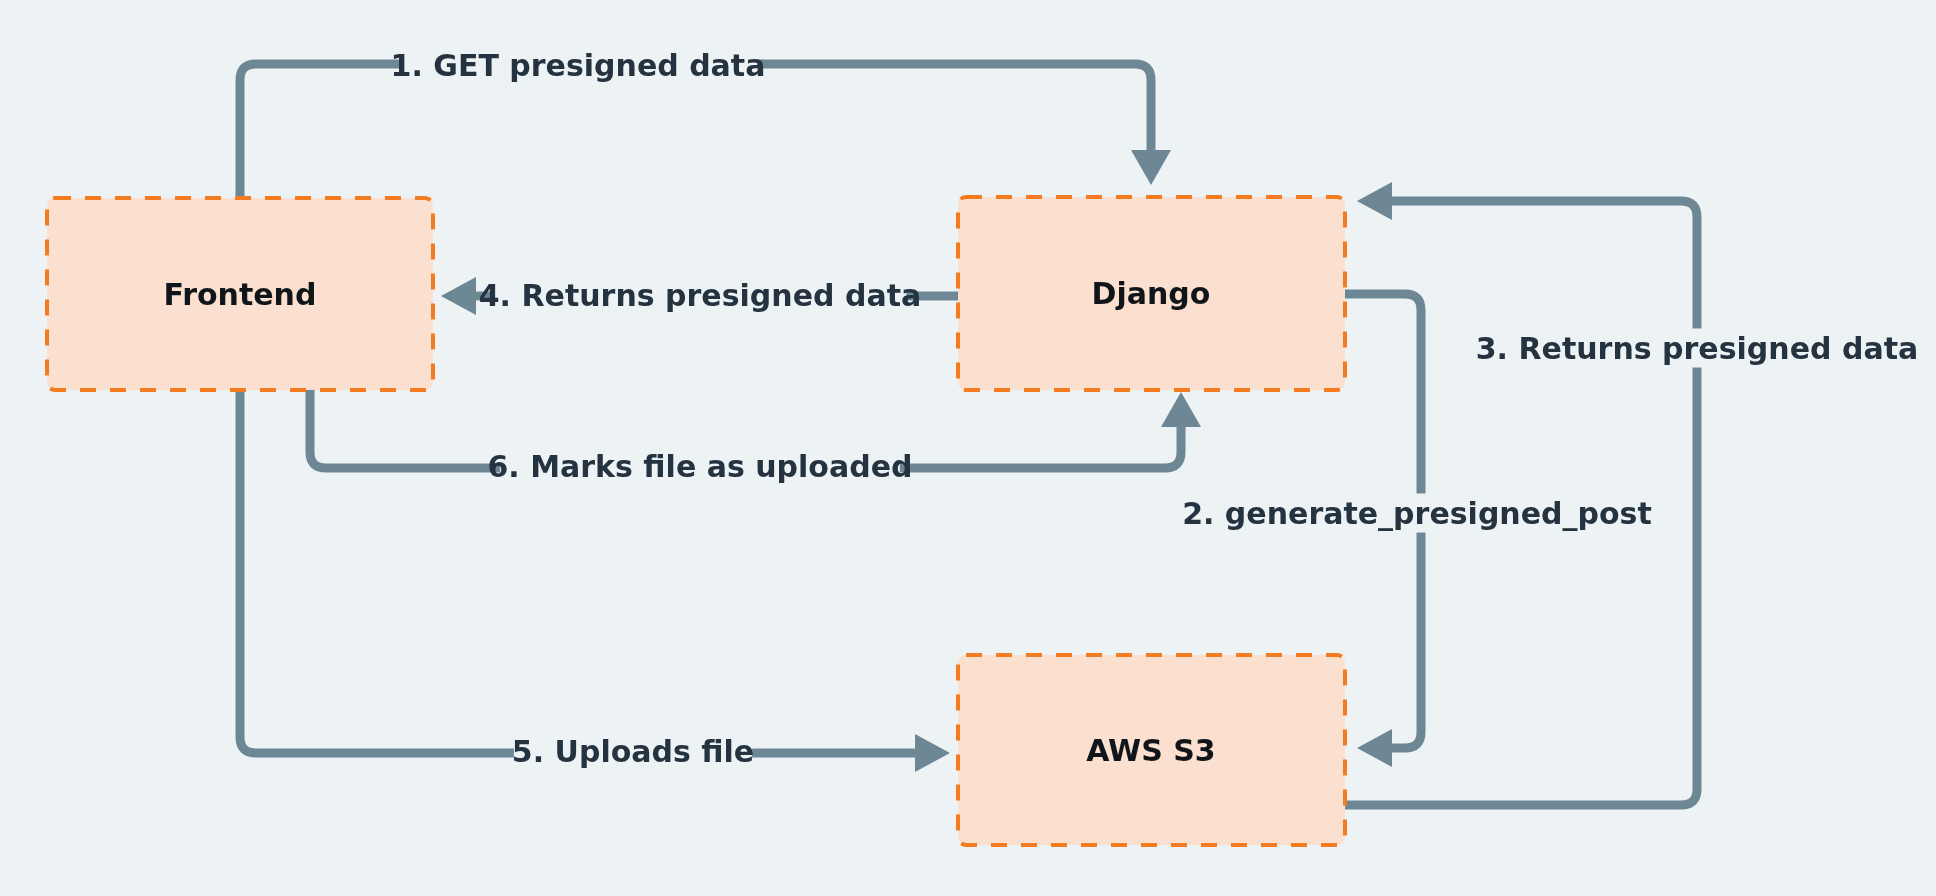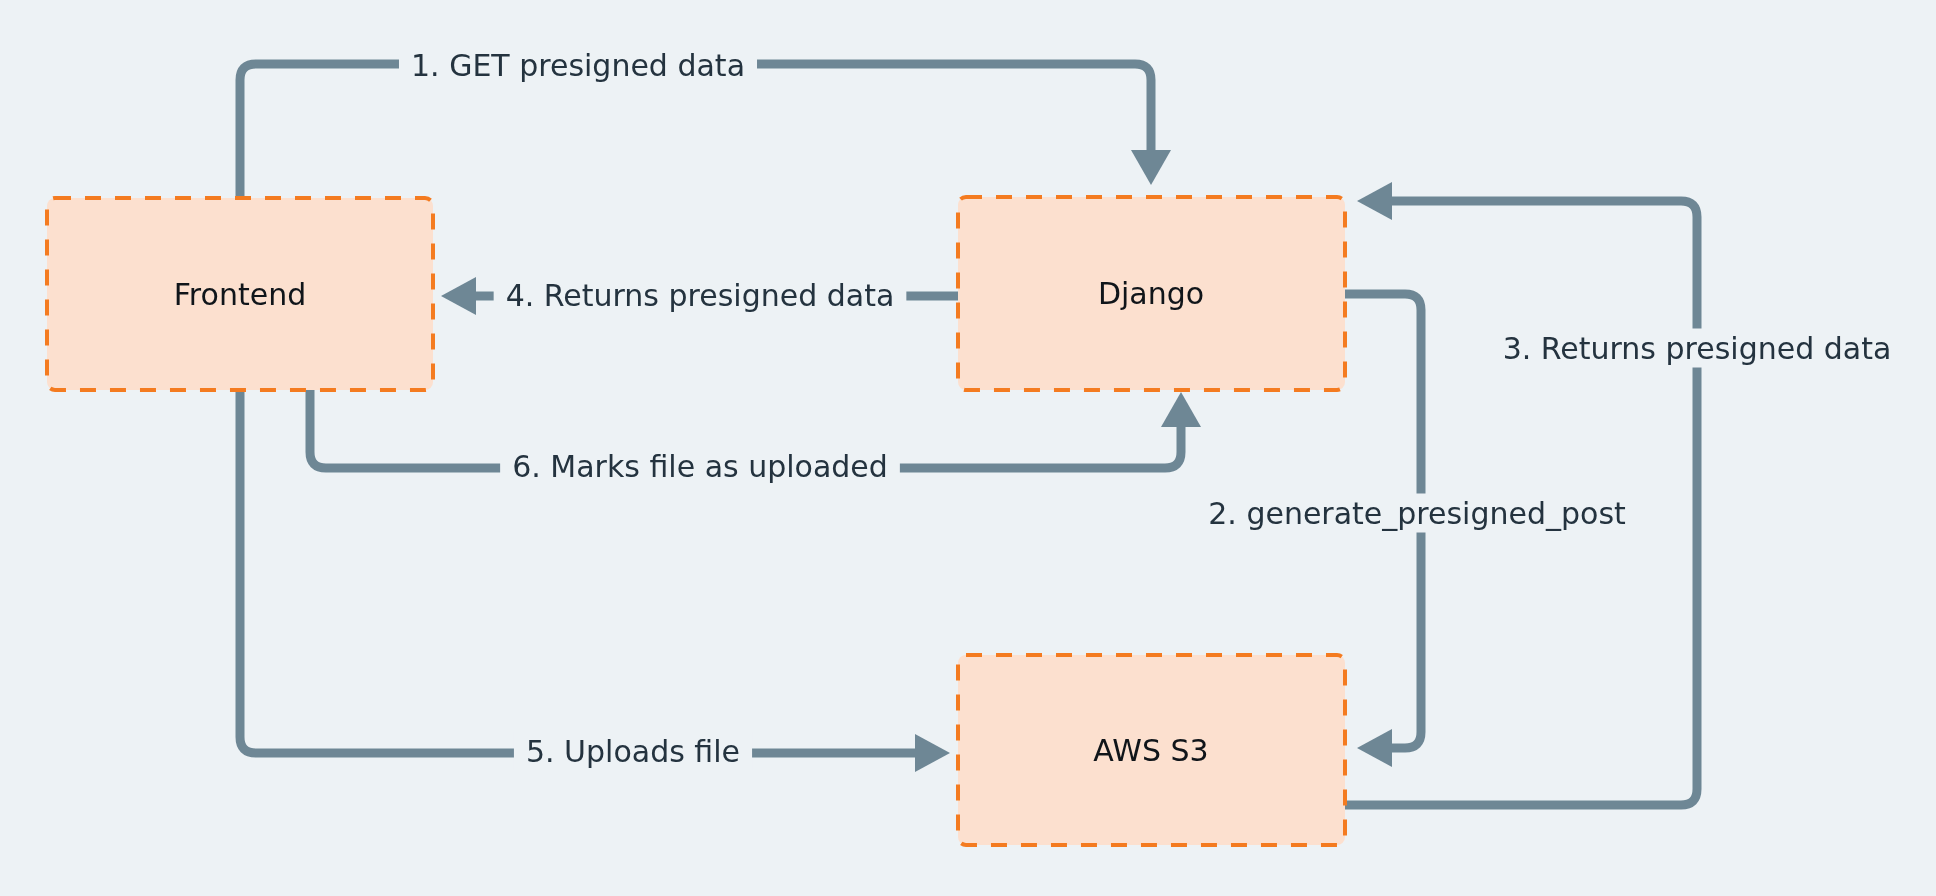--- a/index.html
+++ b/index.html
@@ -61,21 +61,21 @@
   .edge-label-bg {
     fill: #edf2f5;
   }
   .arrow-head {
     fill: #6e8795;
   }
 </style>
 </head>
 <body style="background: rgb(237, 242, 245);">
 
-<div id="diagram-root" style="background: rgb(237, 242, 245);">
+<div id="diagram-root" style="background: rgb(237, 242, 245); font-weight: bold;">
 
   <svg id="flow-svg" viewBox="0 0 1936 896">
 
     <g>
       <path class="edge-path" d="M 240 198 L 240 80 Q 240 64 256 64 L 1135 64 Q 1151 64 1151 80 L 1151 160" stroke="#6e8795"></path>
       <polygon class="arrow-head" points="1151,185 1131,150 1171,150" fill="#6e8795"></polygon>
       <rect class="edge-label-bg" x="398.984375" y="45.5" width="358.03125" height="39" fill="#edf2f5"></rect>
       <text class="edge-label" x="578" y="67" fill="#24333f">1. GET presigned data</text>
     </g>
 

